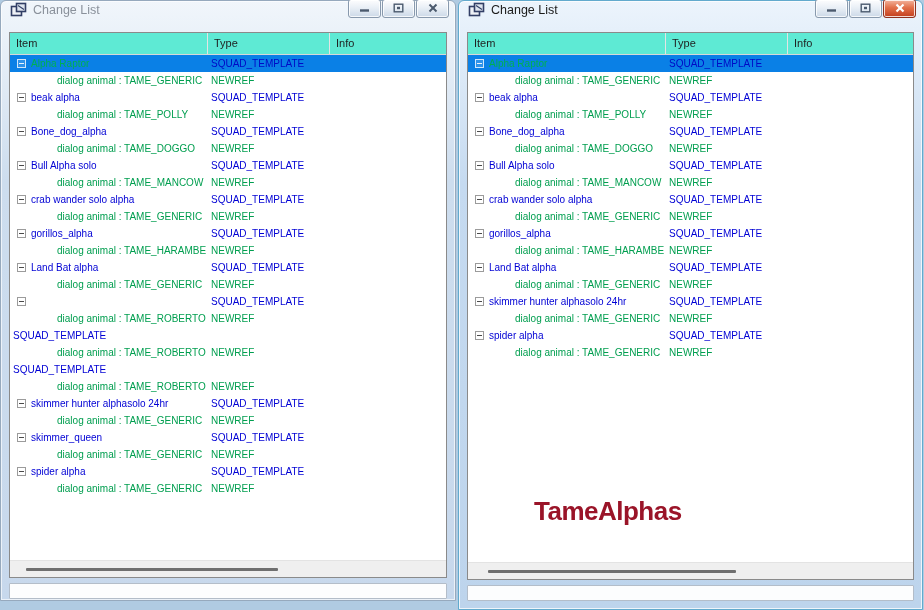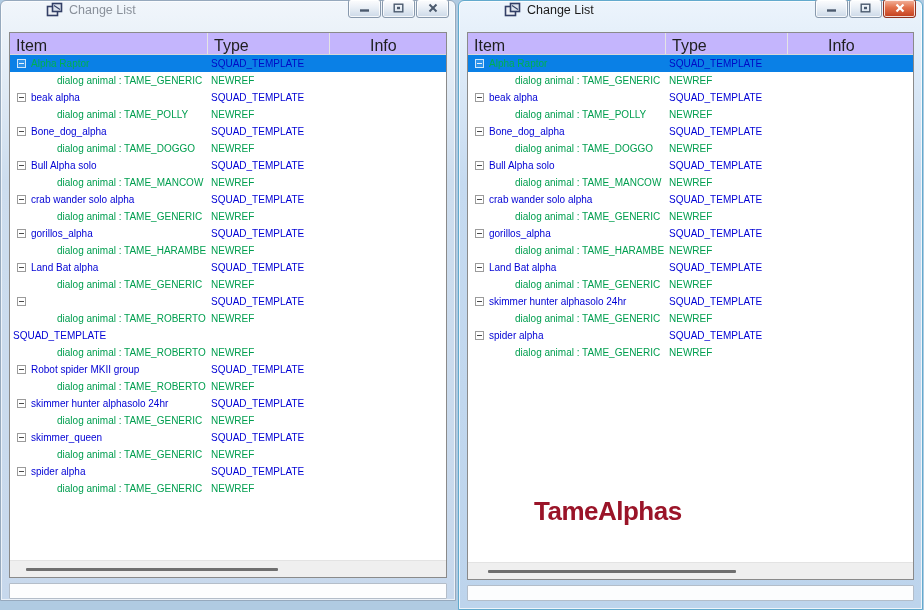--- a/index.html
+++ b/index.html
@@ -18,21 +18,21 @@
     background:linear-gradient(#f1f6fb,#cdddee 30%,#c7d8ec);
     border:1px solid #96a9bd;
     box-shadow: inset 0 0 0 1px rgba(255,255,255,.65);
   }
   #win-right {
     left:458px; width:465px; height:610px;
     background:linear-gradient(#ecf4fc,#c5daf0 30%,#bdd4ec);
     border:1px solid #62aacd;
     box-shadow: inset 0 0 0 1px rgba(255,255,255,.75);
   }
-  .titlebar { height:18px; display:flex; align-items:center; padding:0 6px 0 9px; gap:6px;margin-left:36px; }
+  .titlebar { height:18px; display:flex; align-items:center; padding:0 6px 0 9px; gap:6px; }
   .title { flex:1; font-size:12.5px; }
   .inactive .title { color:#8a919b; }
   .active .title { color:#1b1b1b; }
   .winbtns { display:flex; gap:1px; margin-top:-4px; }
   .wbtn {
     width:33px; height:19px; border:1px solid #8899ad; border-radius:3px;
     background:linear-gradient(#fdfdfe,#e9eff6 45%,#ccd9e8);
     display:flex; align-items:center; justify-content:center; cursor:default;
     box-shadow: inset 0 0 0 1px rgba(255,255,255,.8);
   }
@@ -43,25 +43,25 @@
     background:linear-gradient(#f3b49e,#e2704a 45%,#c23e1e);
   }
   .wbtn.close-active .st { stroke:#ffffff; }
   .client { position:absolute; left:8px; right:8px; top:31px; bottom:0; }
   .listview {
     position:relative; background:#ffffff; border:1px solid #8a8a8a;
     display:flex; flex-direction:column; overflow:hidden; width:100%;
   }
   #win-left  .listview { height:546px; }
   #win-right .listview { height:548px; }
-  .lv-header { height:22px; flex:none; display:flex; background:#c4b5fd; border-bottom:1px solid #d8d8d8; font-size:16px; color:#1f1f1f; }
+  .lv-header { height:22px; flex:none; display:flex; background:#5eead4; border-bottom:1px solid #d8d8d8; font-size:11px; color:#1f1f1f; }
   .col { padding:4px 0 0 6px; border-right:1px solid #e4e4e4; height:100%; }
   .col-item { width:198px; }
   .col-type { width:122px; }
-  .col-info { flex:1; border-right:none;margin-left:34px; }
+  .col-info { flex:1; border-right:none; }
   .lv-body { flex:1; font-size:10px; overflow:hidden; }
   .lv-row { height:17px; line-height:17px; display:flex; white-space:nowrap; }
   .c-item { width:198px; flex:none; display:flex; align-items:center; overflow:hidden; }
   .lv-row.parent .c-item { padding-left:7px; }
   .lv-row.child  .c-item { padding-left:47px; }
   .c-type { flex:1; padding-left:3px; overflow:hidden; }
   .expandbox {
     width:9px; height:9px; flex:none; margin-right:5px; position:relative;
     border:1px solid #9b9b9b; background:#fff;
   }
@@ -228,24 +228,20 @@
           <div class="lv-row parent">
             <div class="c-type">SQUAD_TEMPLATE</div>
           </div>
           <div class="lv-row child">
             <div class="c-item">
               <span class="label">dialog animal : TAME_ROBERTO</span>
             </div>
             <div class="c-type">NEWREF</div>
           </div>
           <div class="lv-row parent">
-            <div class="c-item">
-              <span class="expandbox"></span>
-              <span class="name">Robot spider MKII group</span>
-            </div>
             <div class="c-type">SQUAD_TEMPLATE</div>
           </div>
           <div class="lv-row child">
             <div class="c-item">
               <span class="label">dialog animal : TAME_ROBERTO</span>
             </div>
             <div class="c-type">NEWREF</div>
           </div>
           <div class="lv-row parent">
             <div class="c-item">

